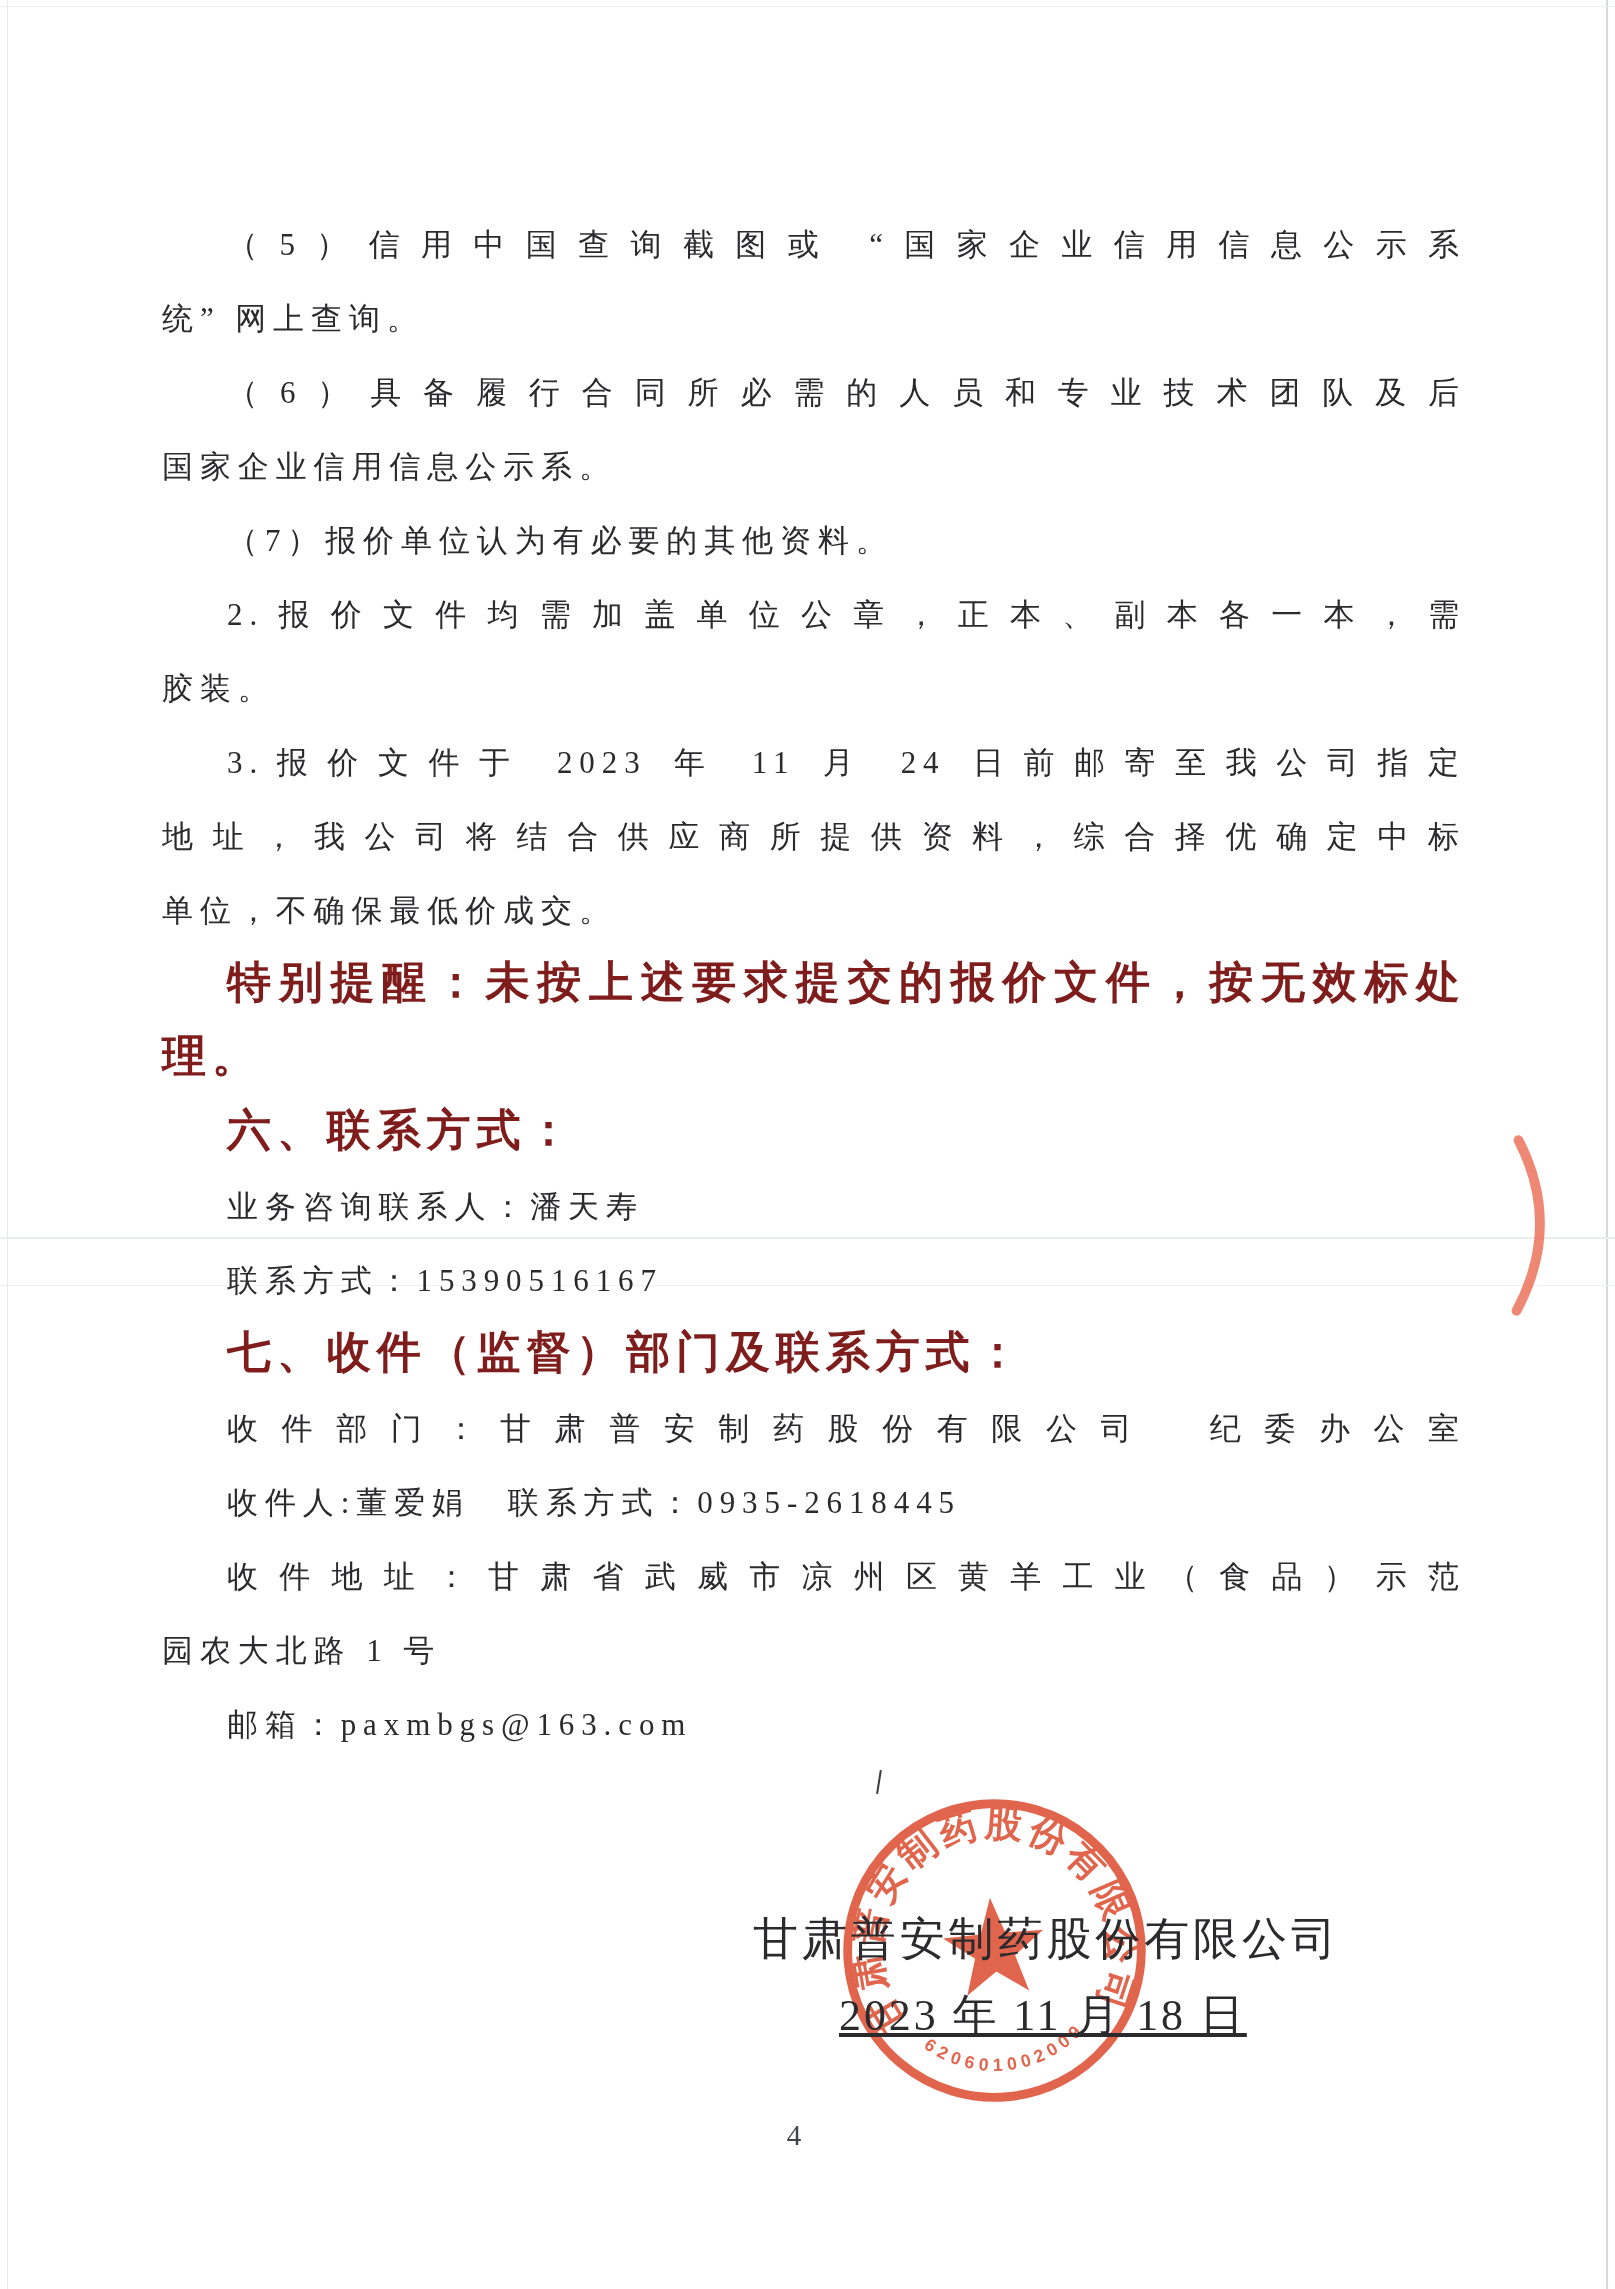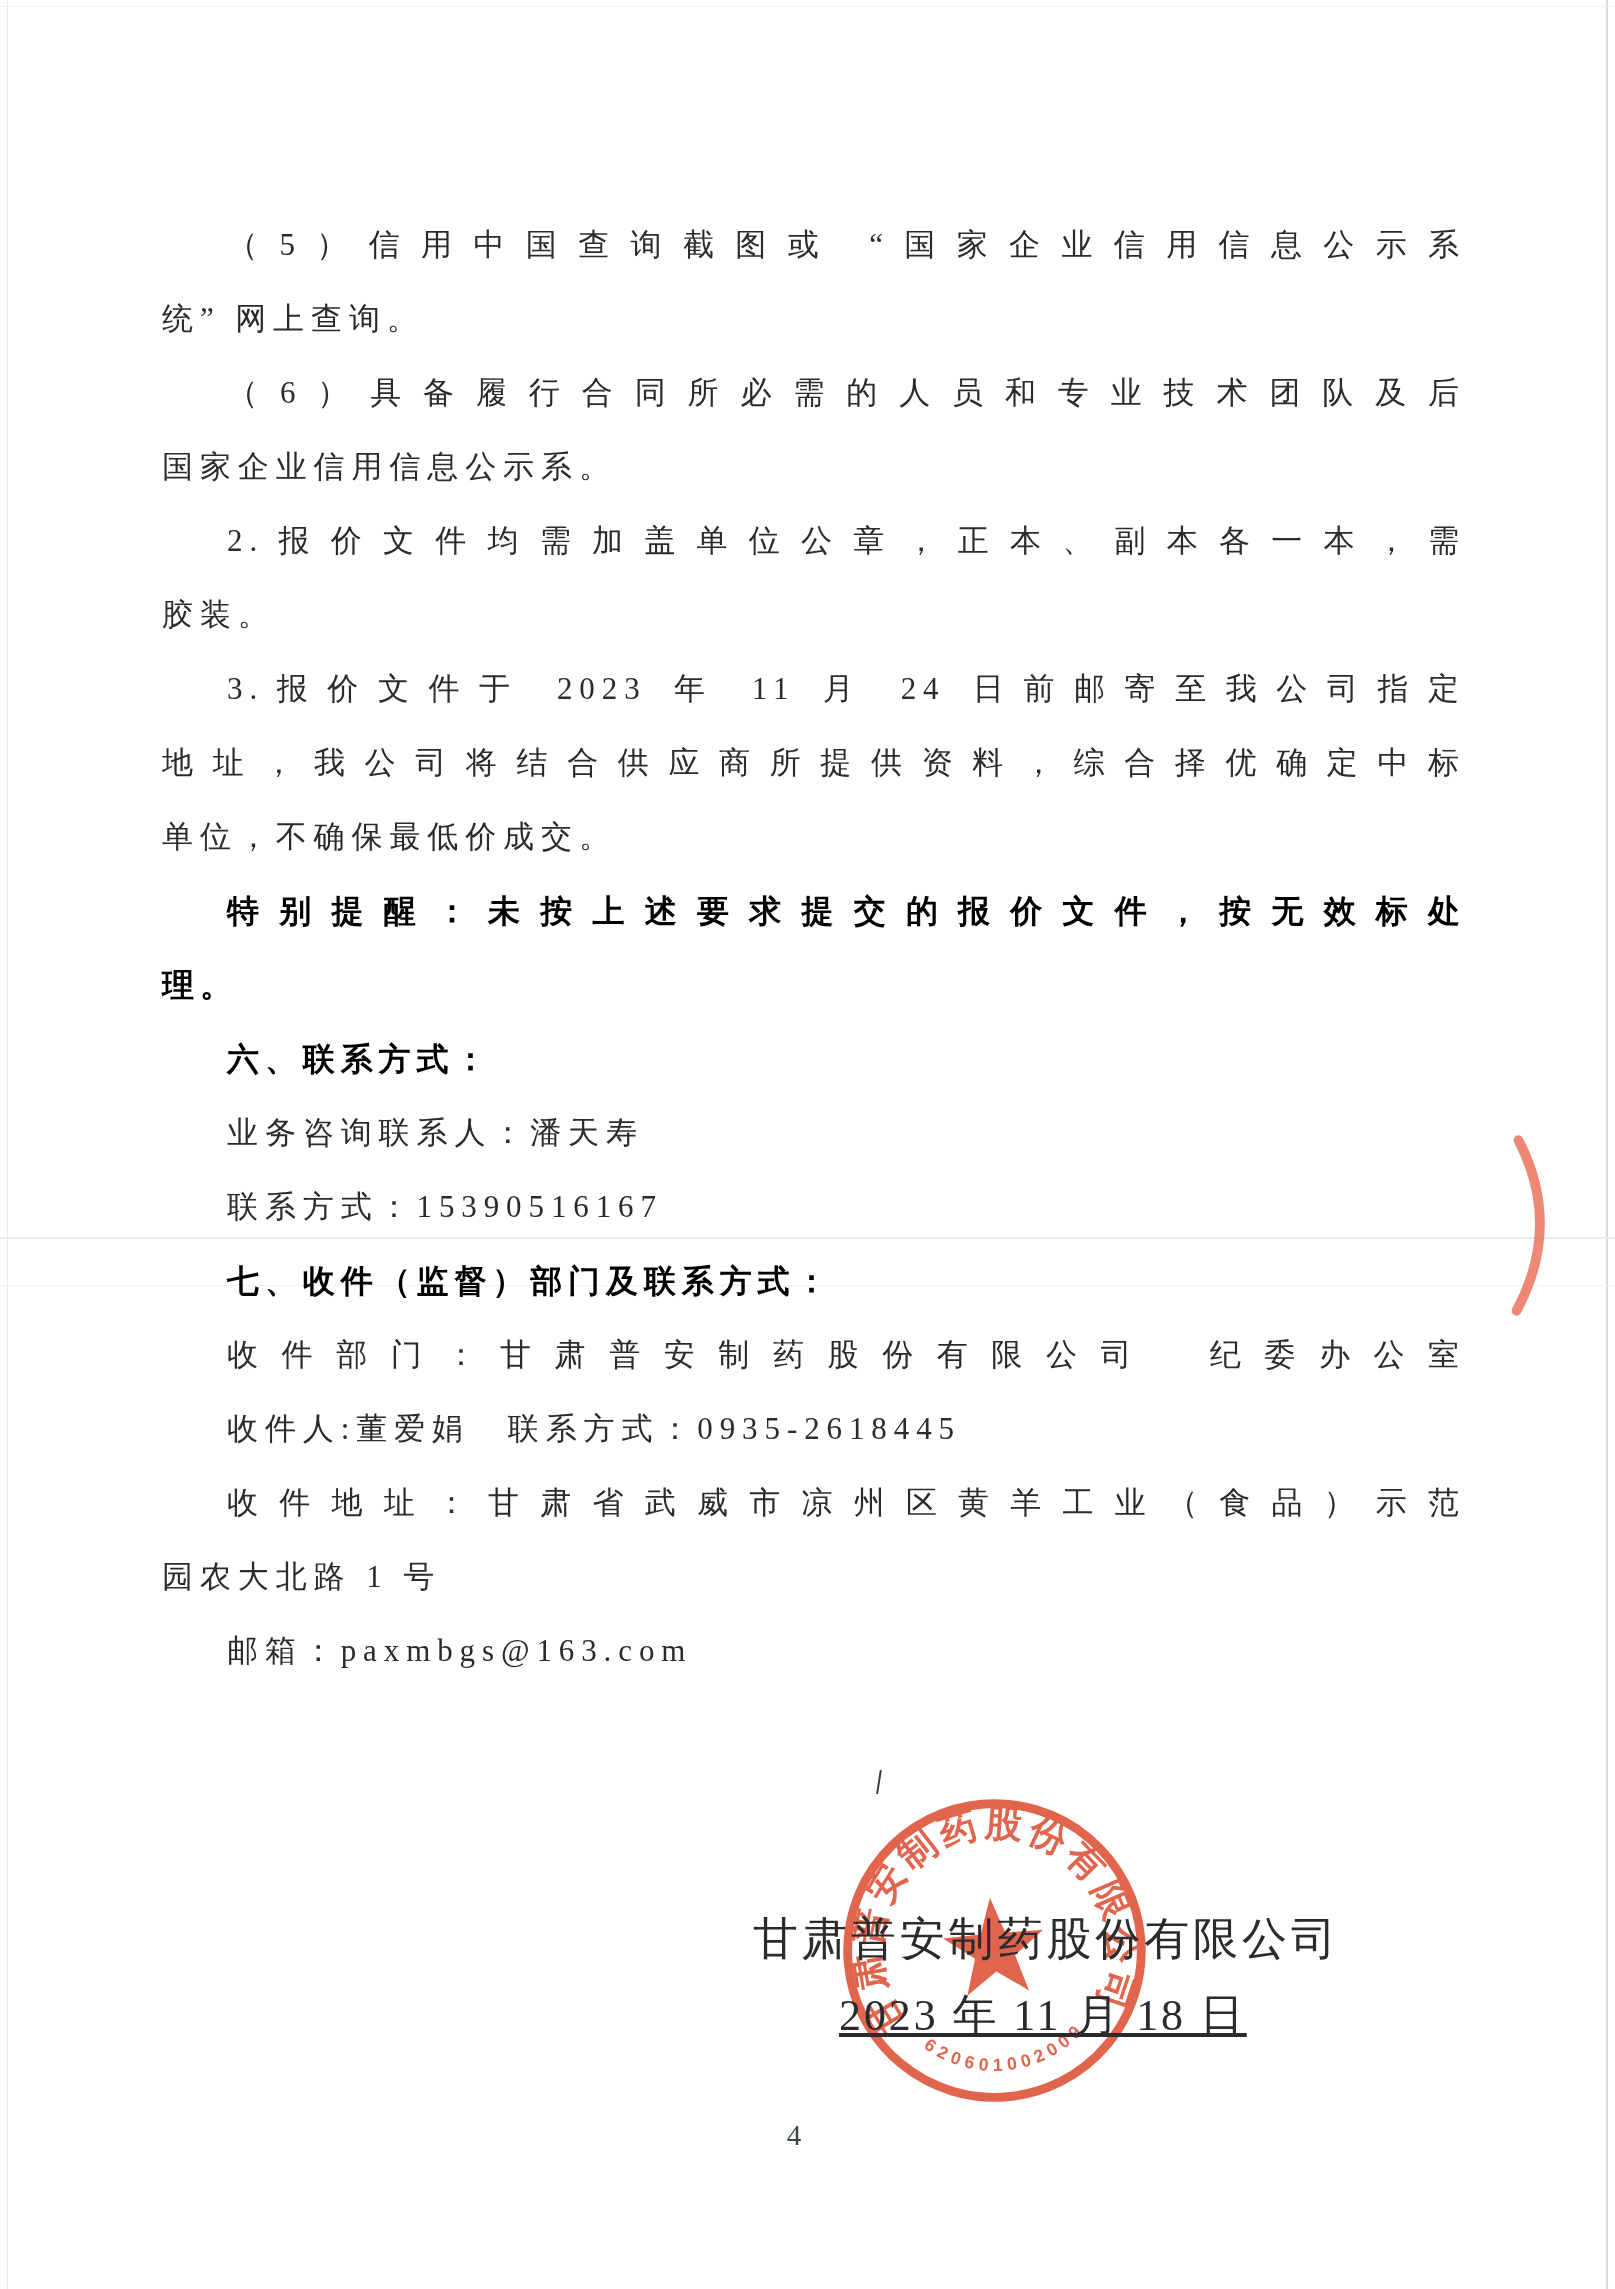--- a/index.html
+++ b/index.html
@@ -25,22 +25,22 @@
     position:absolute;left:162px;top:208px;width:1304px;
   }
   .line{
     height:74px;line-height:74px;
     font-size:31px;letter-spacing:6.9px;
     white-space:nowrap;
   }
   .line.ind{padding-left:65px;}
   .line.fill{text-align:justify;text-align-last:justify;white-space:normal;overflow:hidden;}
   .line.bold{
-    font-family:Liberation Sans, sans-serif;
-    font-weight:700;font-size:32px;letter-spacing:5.9px;color:#000000;
+    font-family:Liberation Mono, monospace;
+    font-weight:700;font-size:44px;letter-spacing:5.9px;color:#7f1d1d;
   }
   
   .sig-company{
     position:absolute;left:753px;top:1909px;
     font-size:45px;letter-spacing:3.9px;white-space:nowrap;color:#2b2b2e;
   }
   .sig-date{
     position:absolute;left:839px;top:1986px;
     font-size:44px;letter-spacing:2.9px;white-space:nowrap;color:#2b2b2e;text-decoration:underline;
   }
@@ -84,20 +84,21 @@
 
   <svg class="arc-fragment" viewBox="0 0 80 200">
     <path d="M 21 13 Q 66 100 19 188" fill="none" stroke="#ea6950" stroke-width="10" stroke-linecap="round" opacity="0.8"></path>
   </svg>
 
   <div class="textblock">
     <div class="line ind fill">（5）信用中国查询截图或 “国家企业信用信息公示系</div>
     <div class="line">统” 网上查询。</div>
     <div class="line ind fill">（6）具备履行合同所必需的人员和专业技术团队及后</div>
     <div class="line">国家企业信用信息公示系。</div>
+    <div class="line ind">（7）报价单位认为有必要的其他资料。</div>
     <div class="line ind fill">2.报价文件均需加盖单位公章，正本、副本各一本，需</div>
     <div class="line">胶装。</div>
     <div class="line ind fill">3.报价文件于 2023 年 11 月 24 日前邮寄至我公司指定</div>
     <div class="line fill">地址，我公司将结合供应商所提供资料，综合择优确定中标</div>
     <div class="line">单位，不确保最低价成交。</div>
     <div class="line ind bold fill">特别提醒：未按上述要求提交的报价文件，按无效标处</div>
     <div class="line bold">理。</div>
     <div class="line ind bold">六、联系方式：</div>
     <div class="line ind">业务咨询联系人：潘天寿</div>
     <div class="line ind">联系方式：15390516167</div>

